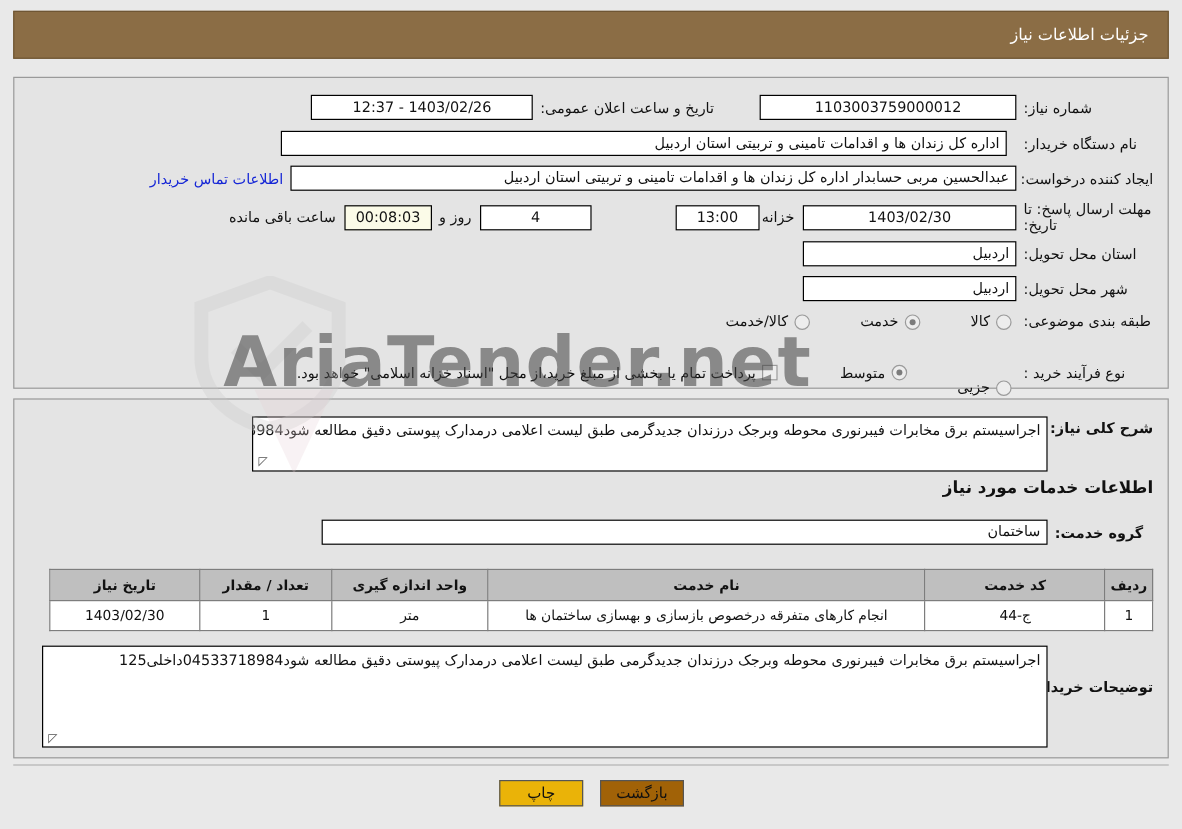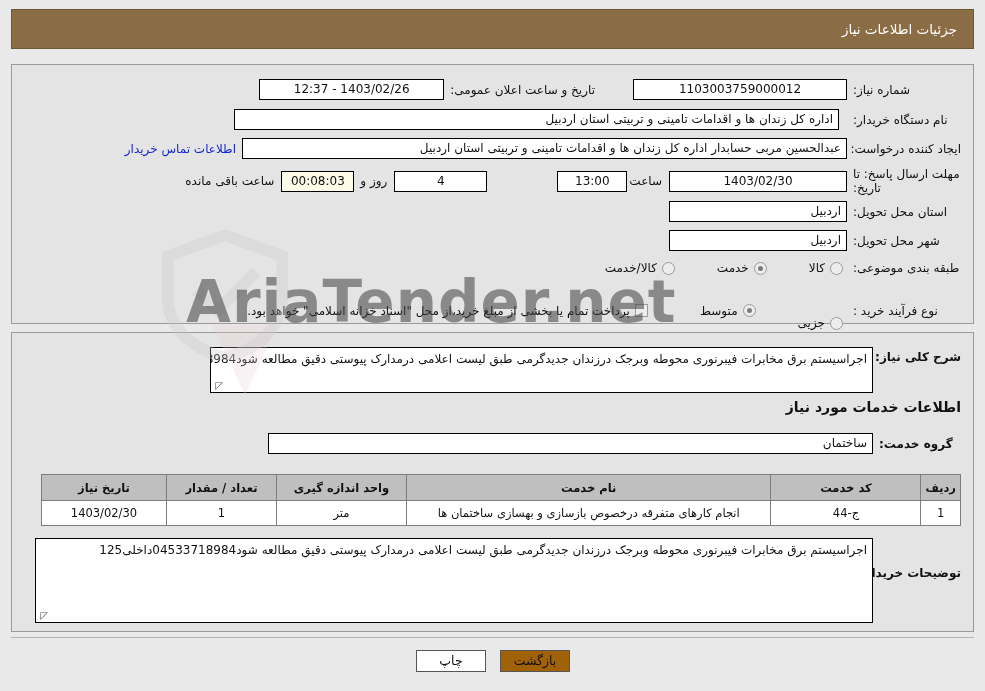--- a/index.html
+++ b/index.html
@@ -195,21 +195,21 @@
     border: 1px solid #555;
     height: 22px;
     min-width: 70px;
     font-size: 12.5px;
     line-height: 20px;
     text-align: center;
     cursor: pointer;
     color: #111;
     padding: 0 10px;
   }
-  .btn-print { background: #ffffff; }
+  .btn-print { background: #eab308; }
   .btn-back  { background: #a16207; }
 
   .sep {
     position: absolute;
     right: 11px;
     width: 963px;
     height: 1px;
     background: #b4b4b4;
   }
 </style>
@@ -249,21 +249,21 @@
 
     <div class="row" style="right:12px; top:73px;">
       <span class="lbl" style="width:108px;">ایجاد کننده درخواست:</span>
       <span class="field rt" style="width:605px; margin-right:6px;">عبدالحسین مربی حسابدار اداره کل زندان ها و اقدامات تامینی و تربیتی استان اردبیل</span>
       <span class="link" style="margin-right:6px;">اطلاعات تماس خریدار</span>
     </div>
 
     <div class="row" style="right:12px; top:102px;">
       <span class="lbl" style="width:108px; white-space:normal; line-height:14px;">مهلت ارسال پاسخ: تا تاریخ:</span>
       <span class="field" style="width:178px; margin-right:6px;">1403/02/30</span>
-      <span class="lbl" style="margin-right:7px;">ساعت</span>
+      <span class="lbl" style="margin-right:7px;">خزانه</span>
       <span class="field" style="width:70px; margin-right:2px;">13:00</span>
       <span class="field" style="width:93px; margin-right:70px;">4</span>
       <span class="lbl" style="margin-right:7px;">روز و</span>
       <span class="field khaki" style="width:73px; margin-right:6px;">00:08:03</span>
       <span class="lbl" style="margin-right:7px;">ساعت باقی مانده</span>
     </div>
 
     <div class="row" style="right:12px; top:136px;">
       <span class="lbl" style="width:108px;">استان محل تحویل:</span>
       <span class="field rt" style="width:178px; margin-right:6px;">اردبیل</span>

